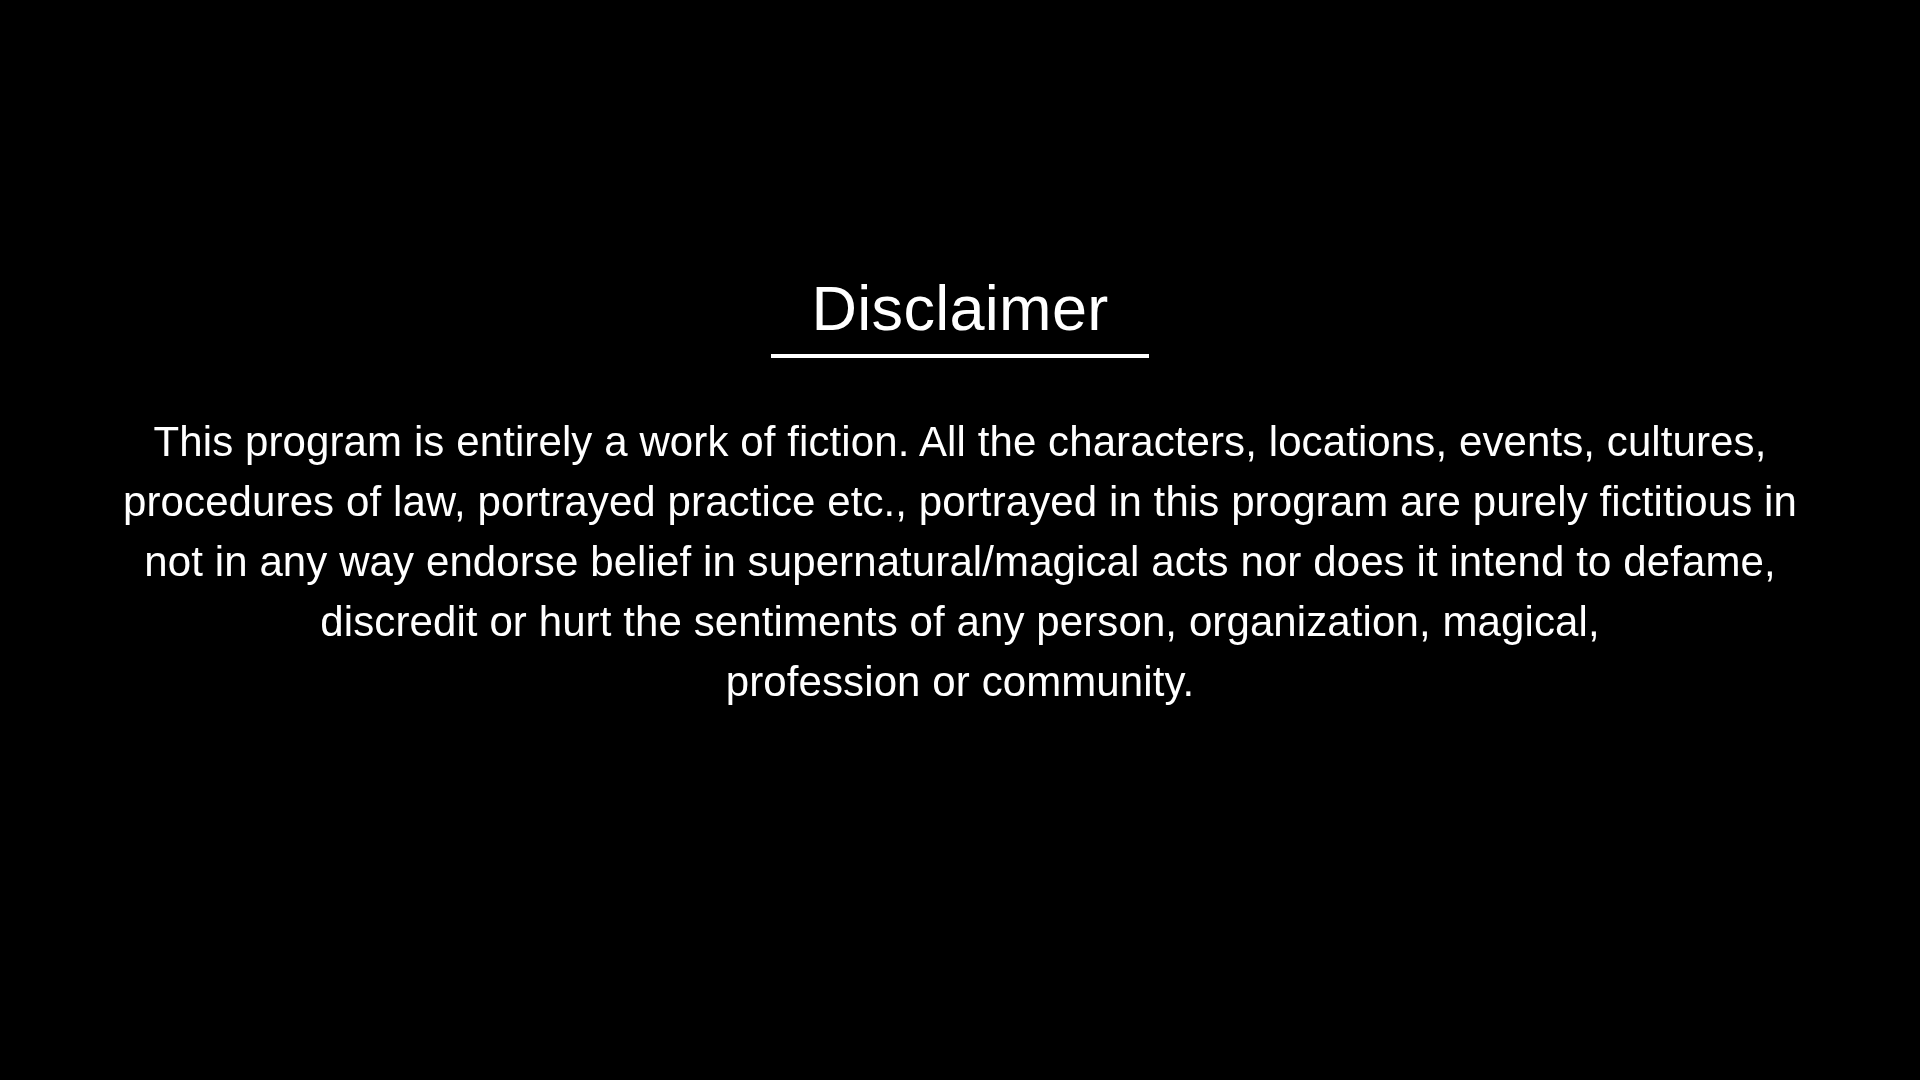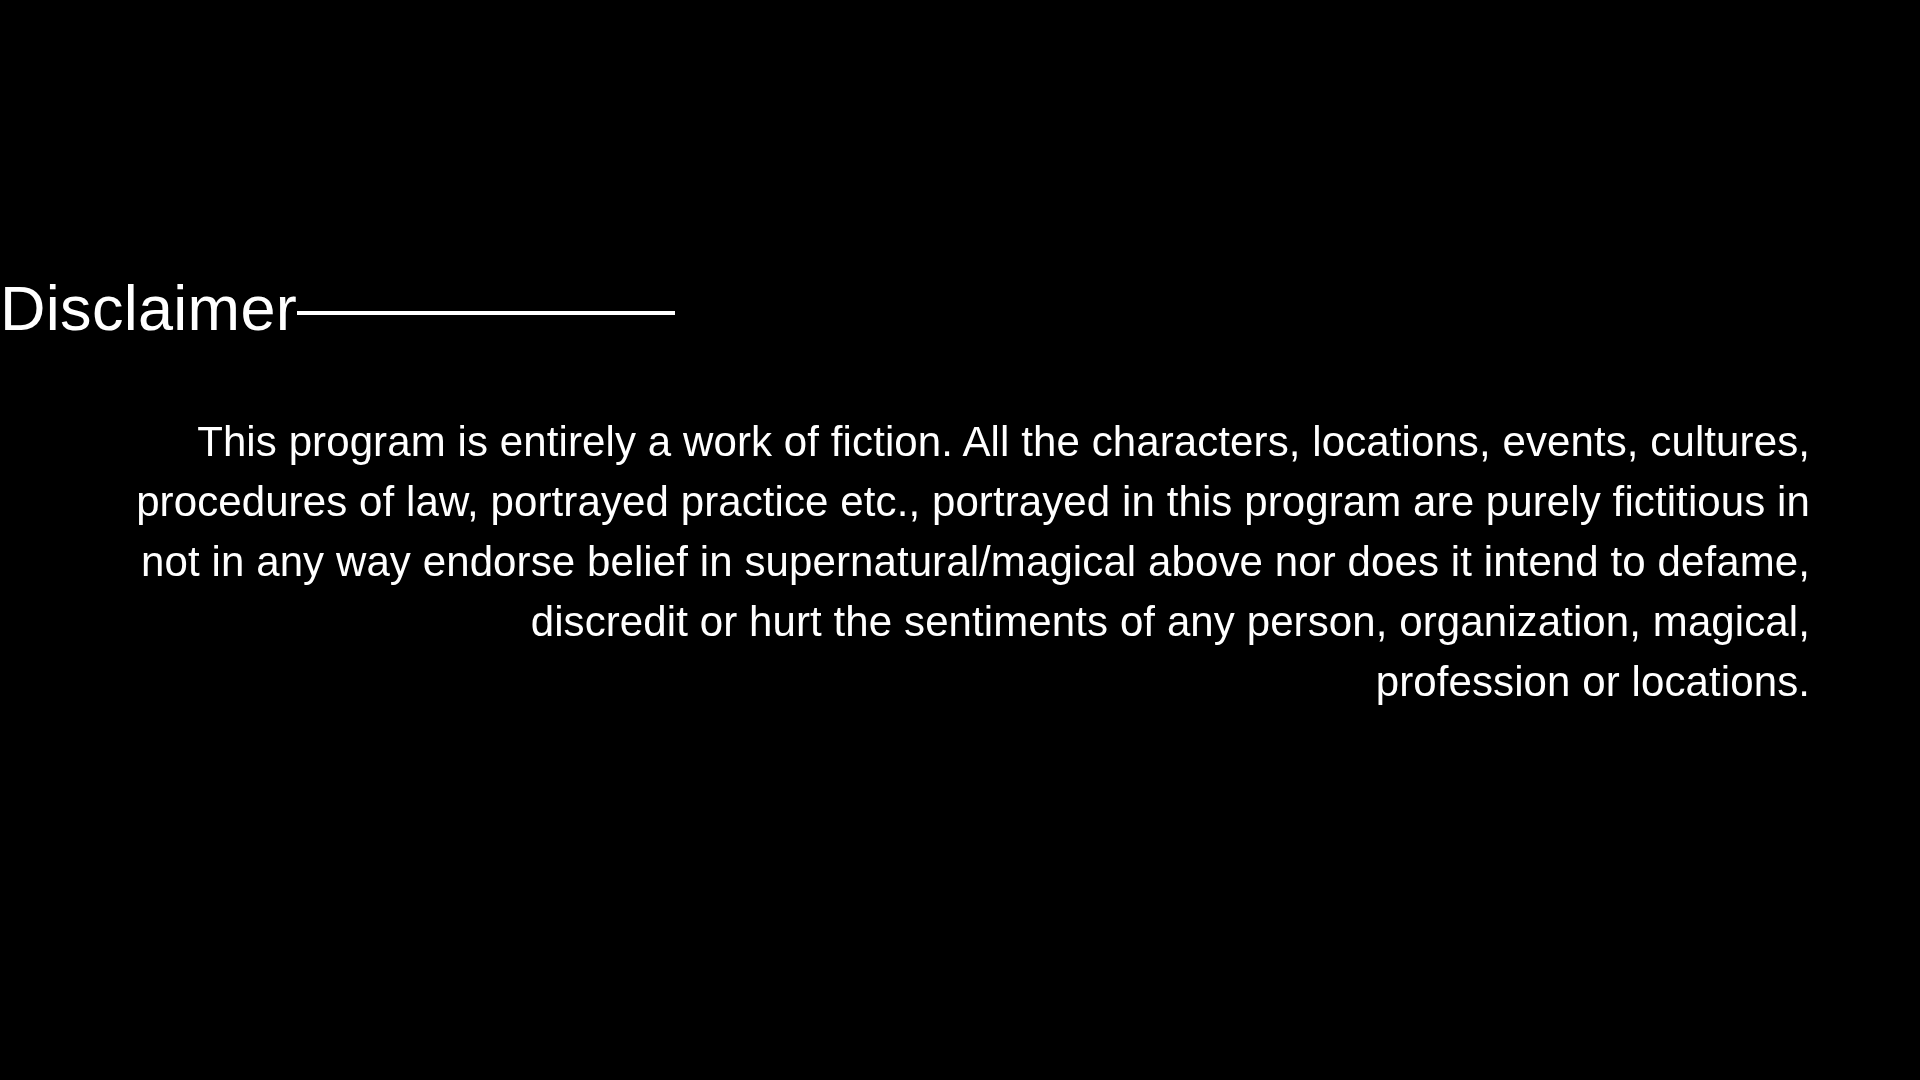--- a/index.html
+++ b/index.html
@@ -22,21 +22,21 @@
     font-family: "Liberation Sans", sans-serif;
     -webkit-font-smoothing: antialiased;
   }
 
   .title-block {
     position: absolute;
     top: 272px;
     left: 0;
     width: 1920px;
     display: flex;
-    flex-direction: row;
+    flex-direction: column;
     align-items: center;
   }
 
   .slide-title {
     color: #ffffff;
     font-size: 63px;
     font-weight: 400;
     line-height: 72px;
     letter-spacing: 0.3px;
     text-align: center;
@@ -58,35 +58,35 @@
     width: 1700px;
     text-align: center;
   }
 
   .body-line {
     color: #ffffff;
     font-size: 42px;
     font-weight: 400;
     line-height: 60px;
     letter-spacing: 0.1px;
-    text-align: right;
+    text-align: center;
     white-space: nowrap;
   }
 </style>
 </head>
 <body>
 
 <div class="slide">
 
   <div class="title-block">
     <div class="slide-title">Disclaimer</div>
     <div class="title-rule"></div>
   </div>
 
   <div class="body-block">
     <div class="body-line">This program is entirely a work of fiction. All the characters, locations, events, cultures,</div>
     <div class="body-line">procedures of law, portrayed practice etc., portrayed in this program are purely fictitious in</div>
-    <div class="body-line">not in any way endorse belief in supernatural/magical above nor does it intend to defame,</div>
+    <div class="body-line">not in any way endorse belief in supernatural/magical acts nor does it intend to defame,</div>
     <div class="body-line">discredit or hurt the sentiments of any person, organization, magical,</div>
-    <div class="body-line">profession or locations.</div>
+    <div class="body-line">profession or community.</div>
   </div>
 
 </div>
 
 </body></html>

